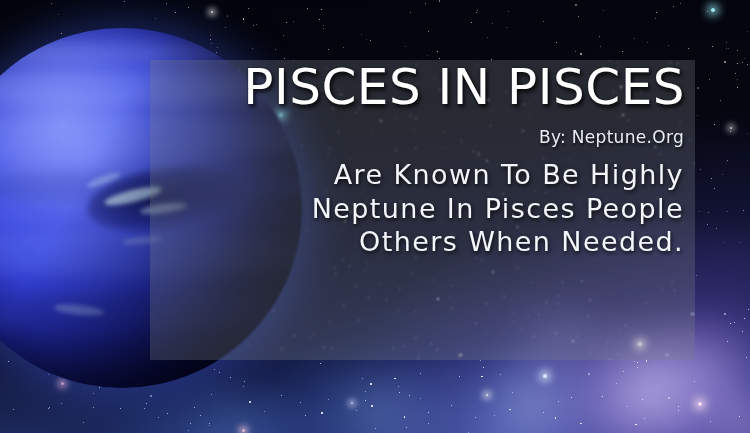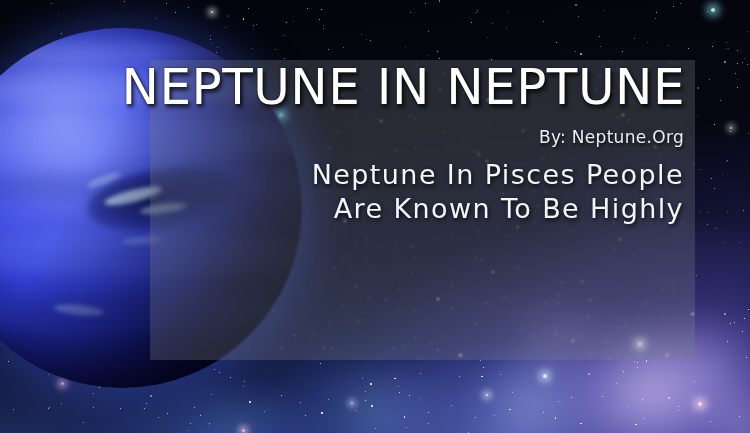--- a/index.html
+++ b/index.html
@@ -664,21 +664,22 @@
       <div class="cirrus c3"></div>
       <div class="cirrus c4"></div>
       <div class="cirrus c5"></div>
       <div class="terminator"></div>
     </div>
   </div>
 
   <div class="panel"></div>
 
   <div class="text-layer">
-    <div class="title">NEPTUNE IN NEPTUNE</div>
+    <div class="title">PISCES IN PISCES</div>
     <div class="byline">By: Neptune.Org</div>
     <div class="body-text" id="body-text">
+        <span class="ln">Are Known To Be Highly</span>
         <span class="ln">Neptune In Pisces People</span>
-        <span class="ln">Are Known To Be Highly</span>
+        <span class="ln">Others When Needed.</span>
       </div>
   </div>
 
 </div>
 
 </body></html>

